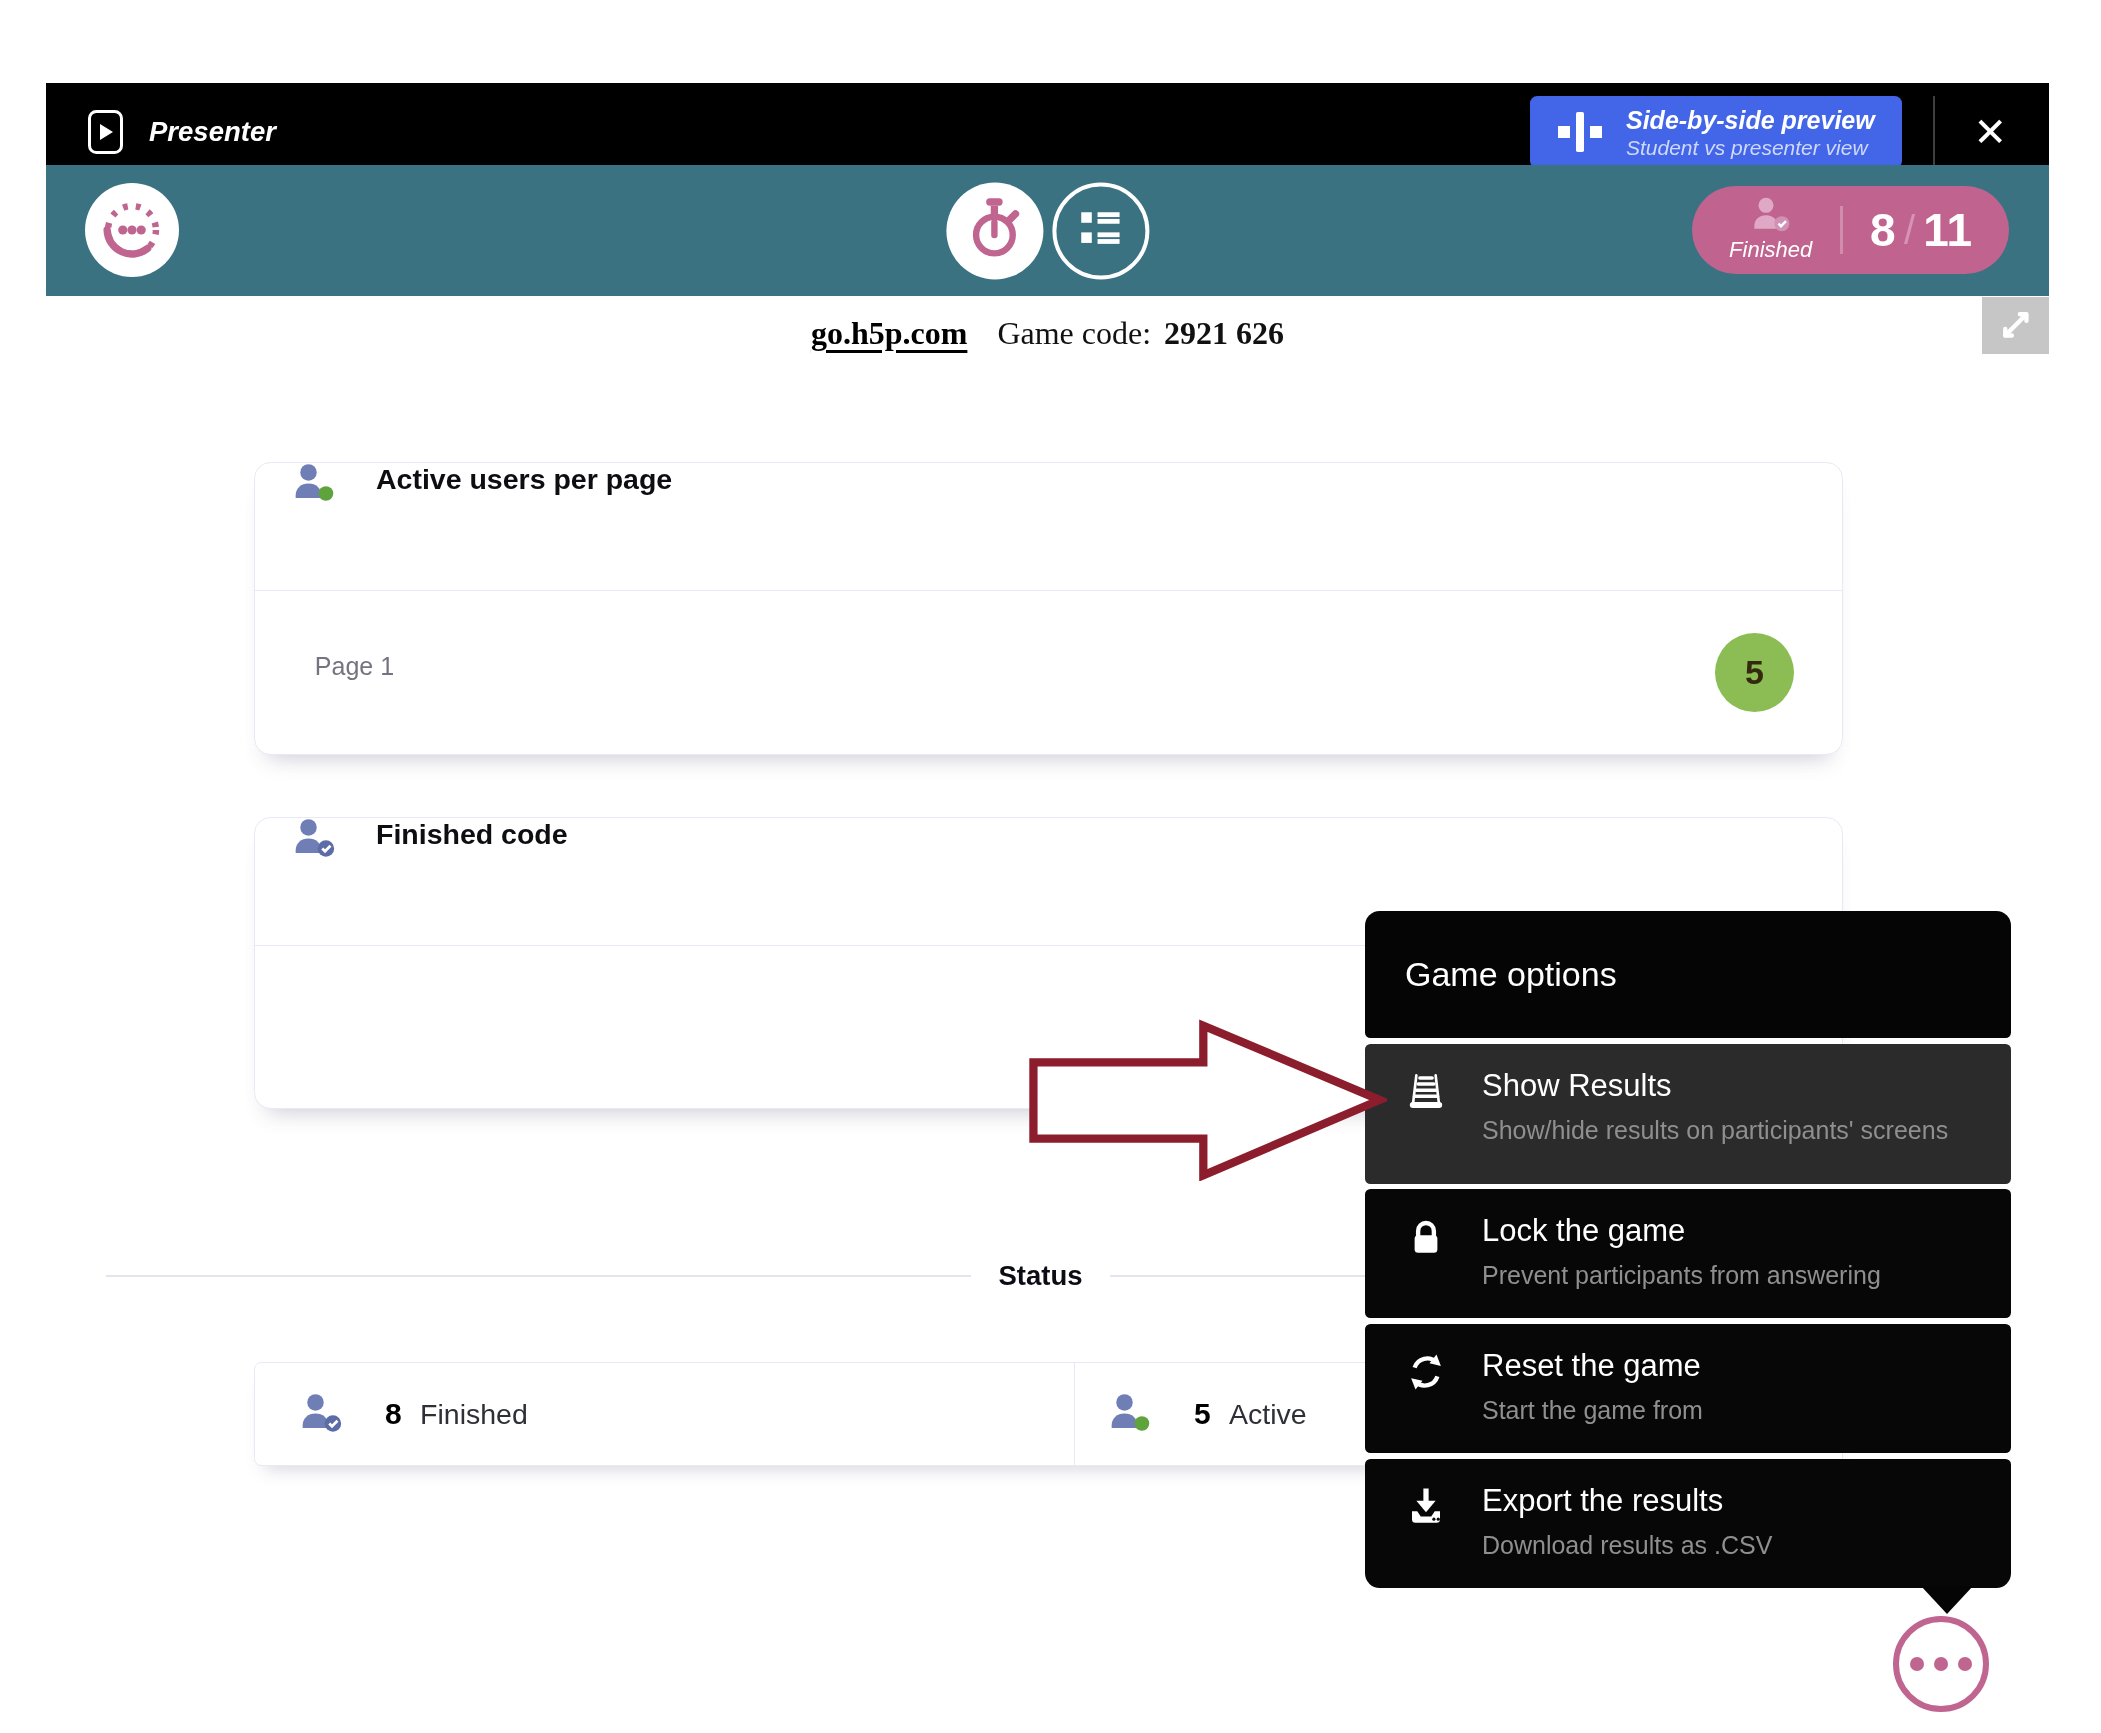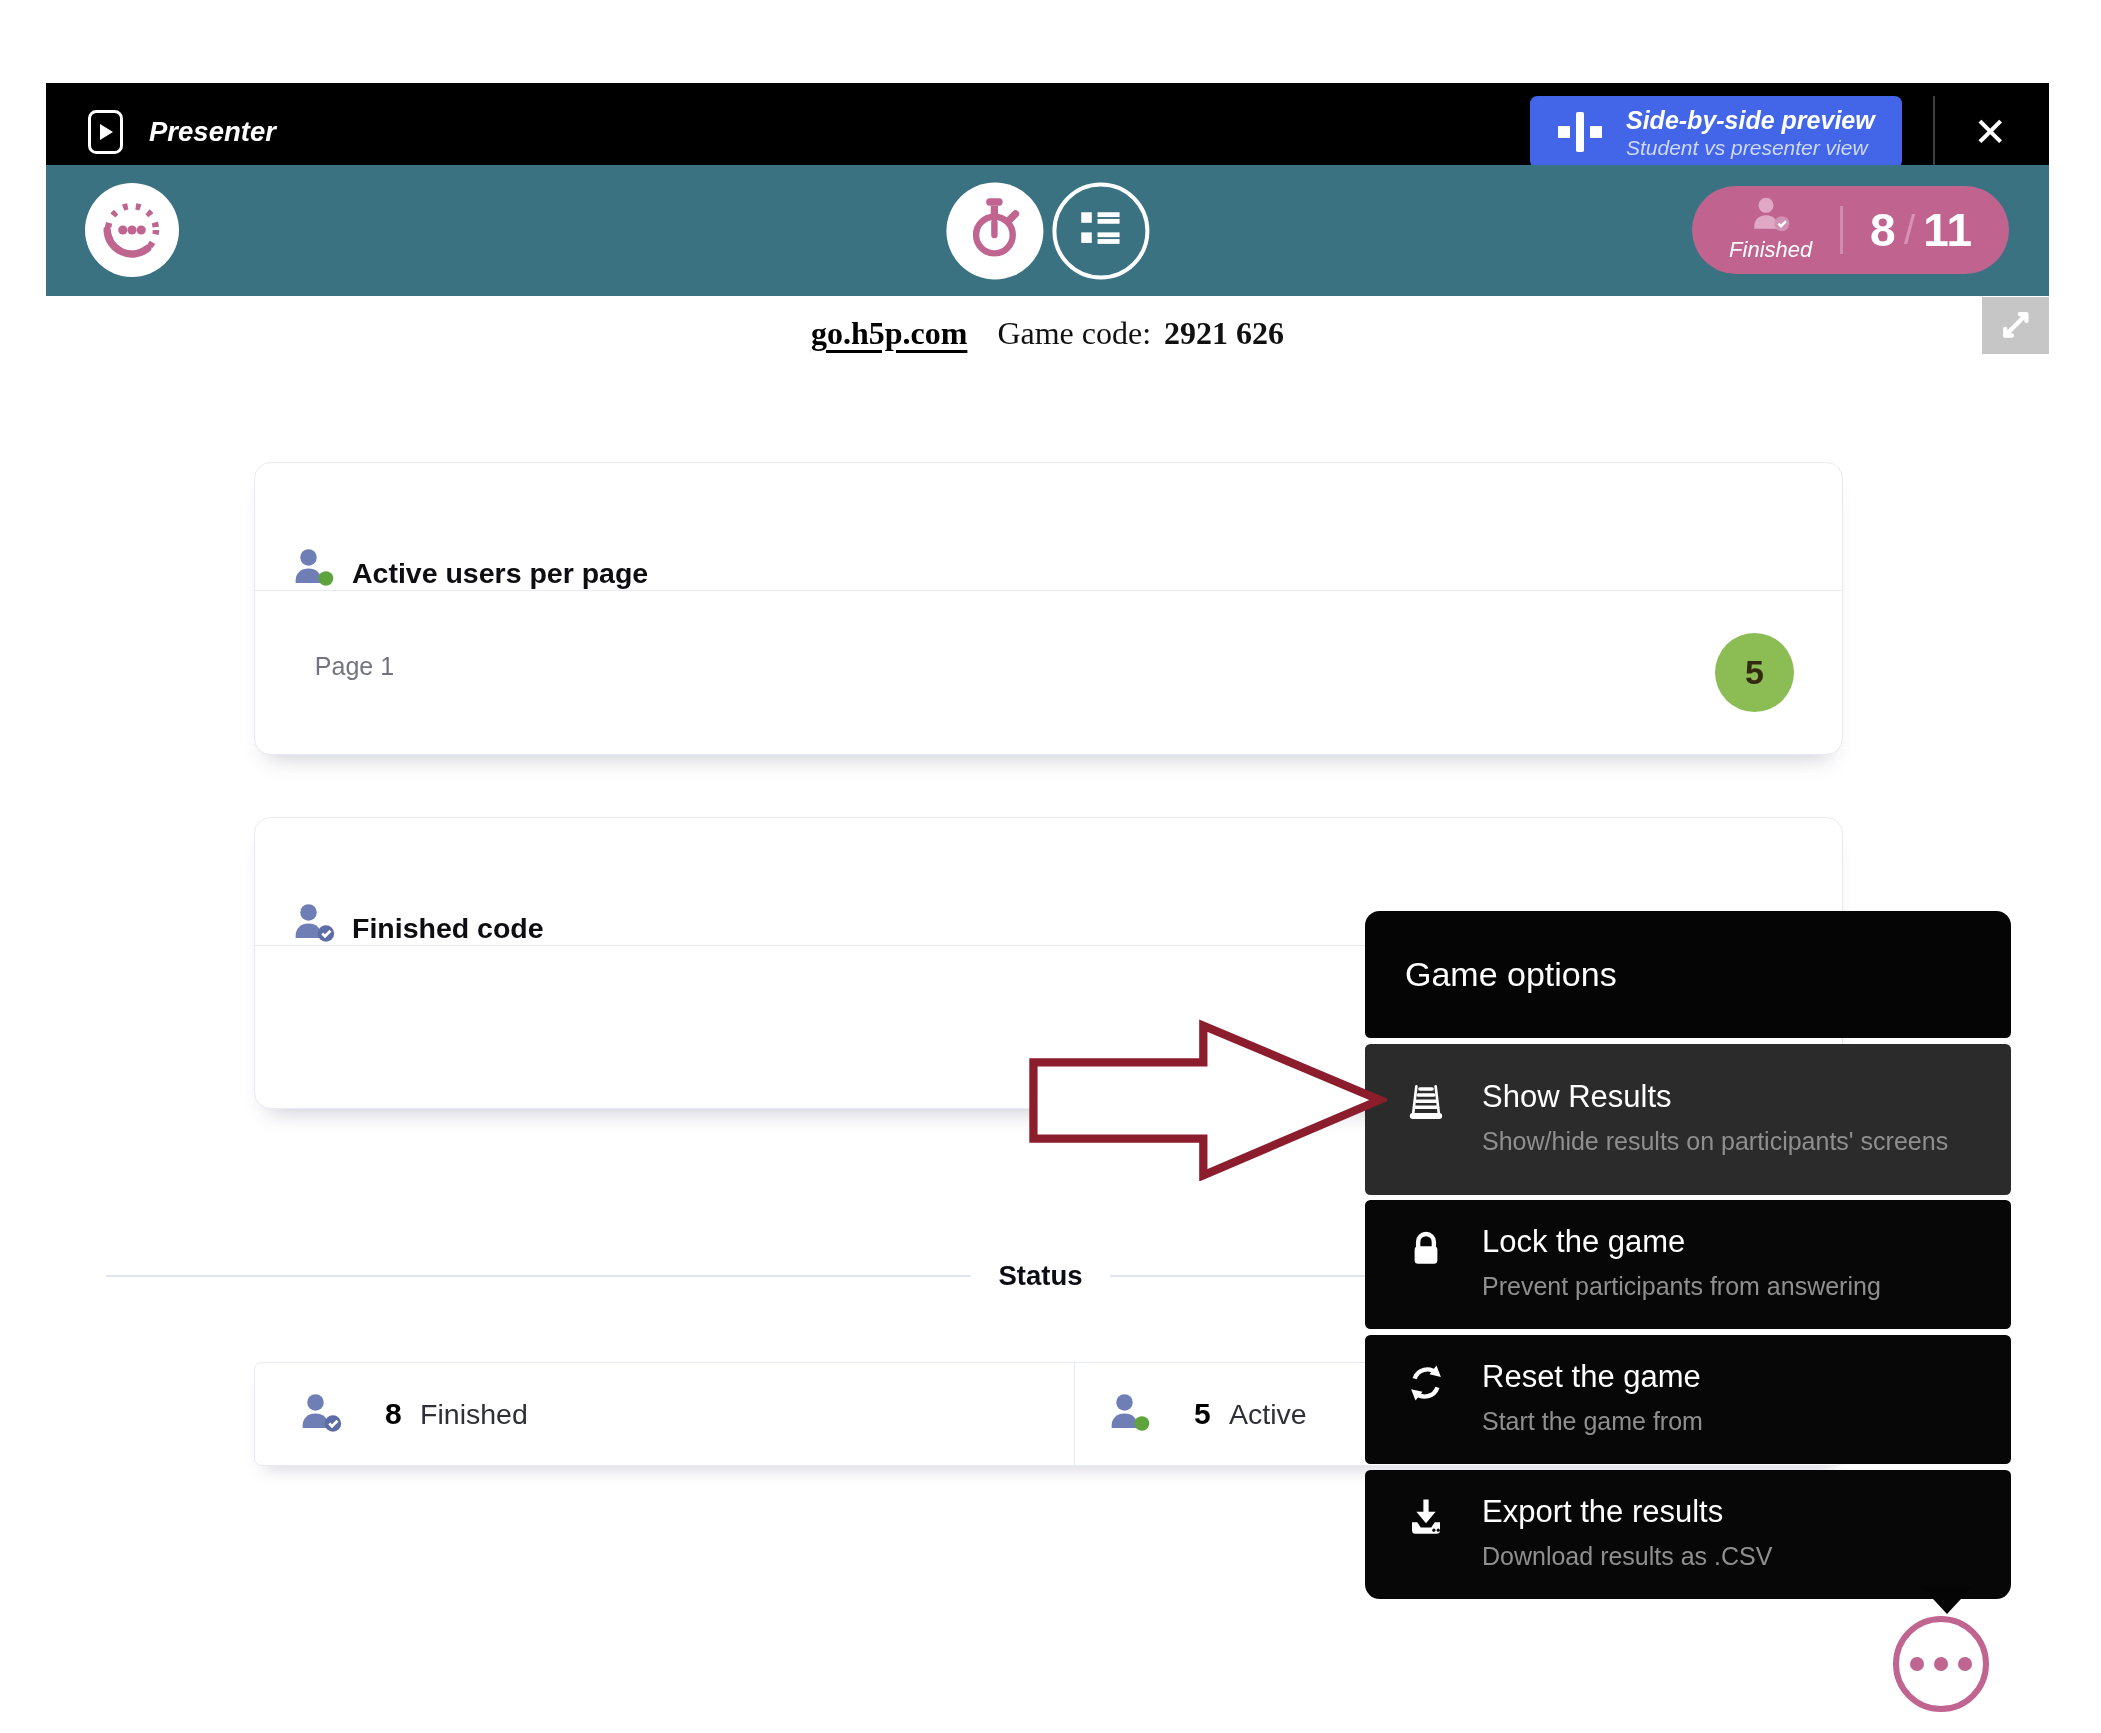--- a/index.html
+++ b/index.html
@@ -47,22 +47,22 @@
   .session-row{left:46px;top:315px;width:2003px;display:flex;justify-content:center;align-items:baseline;gap:30px;font-family:Liberation Serif, serif;}
   .session-url{font-size:32px;font-weight:700;color:#000;text-decoration:underline;text-decoration-thickness:2.8px;text-underline-offset:6.4px;cursor:pointer;}
   .session-code{font-size:32px;color:#111;}
   .session-code b{margin-left:13px;}
 
   
   .card{background:#fff;border:1.8px solid #e7e9f5;border-radius:16.5px;box-sizing:border-box;
         box-shadow:0 16.5px 22px -14.7px rgba(70,70,110,.30);}
   .card1{left:254px;top:462px;width:1589px;height:293px;}
   .card2{left:254px;top:817px;width:1589px;height:292px;}
-  .card-header{height:128px;border-bottom:1.8px solid #e7e9f5;display:flex;align-items:flex-end;
-               padding:0 37px;gap:16px;box-sizing:border-box;}
+  .card-header{height:128px;border-bottom:1.8px solid #e7e9f5;display:flex;align-items:flex-start;
+               padding:0 37px;gap:40px;box-sizing:border-box;}
   .card-title{font-size:28.5px;font-weight:700;color:#0d0d12;}
   .card-body{display:flex;align-items:center;padding:0 48px 0 57px;height:162px;}
   .bar-col{flex:1;display:flex;flex-direction:row;}
   .bar-label{font-size:25px;color:#73747f;margin:0 0 11px 2.8px;}
   .bar-track{height:30px;border-radius:15.6px;background:#edeff5;overflow:hidden;}
   .bar-fill{height:100%;border-radius:15.6px;background:#8ebe55;width:0;}
   .count-bubble{width:79px;height:79px;border-radius:50%;background:#8cbd54;display:flex;align-items:center;
                 justify-content:center;font-size:34px;font-weight:700;color:#33290f;margin-left:50px;flex:0 0 auto;}
   .card2 .card-body{padding-right:184px;}
 
@@ -77,21 +77,21 @@
   .status-cell.second{flex:1;padding-left:33px;}
   .status-count{font-size:30px;font-weight:700;color:#000;margin-left:42px;}
   .status-label{font-size:28.5px;color:#2f2f38;margin-left:18.4px;}
 
   
   .menu{left:1365px;top:911px;width:646px;display:flex;flex-direction:column;gap:5.5px;z-index:10;}
   .menu-header{height:127px;background:#050505;border-radius:14.7px 14.7px 5.5px 5.5px;display:flex;align-items:center;
                padding:15px 40px;box-sizing:border-box;}
   .menu-title{font-size:34px;color:#fff;}
   .menu-item{background:#070707;border-radius:5.5px;padding:24px 33px 26px 40px;display:flex;gap:33px;cursor:pointer;}
-  .menu-item.highlight{background:#2b2b2b;padding-top:35px;padding-bottom:37px;}
+  .menu-item.highlight{background:#2b2b2b;padding-top:24px;padding-bottom:37px;}
   .menu-item:last-child{border-radius:5.5px 5.5px 14.7px 14.7px;}
   .mi-icon{width:44px;flex:0 0 44px;padding-top:1.8px;}
   .mi-title{font-size:31px;color:#fff;margin-bottom:9.2px;}
   .mi-sub{font-size:25px;color:#8f8f8f;line-height:34px;max-width:520px;}
   .menu-caret{left:1921px;top:1586px;width:0;height:0;border-left:26px solid transparent;
               border-right:26px solid transparent;border-top:28.5px solid #050505;z-index:10;}
 
   
   .more-btn{left:1893px;top:1616px;width:96px;height:96px;border-radius:50%;border:6.4px solid #bf6590;
             background:#fff;box-sizing:border-box;display:flex;align-items:center;justify-content:center;gap:9.2px;

